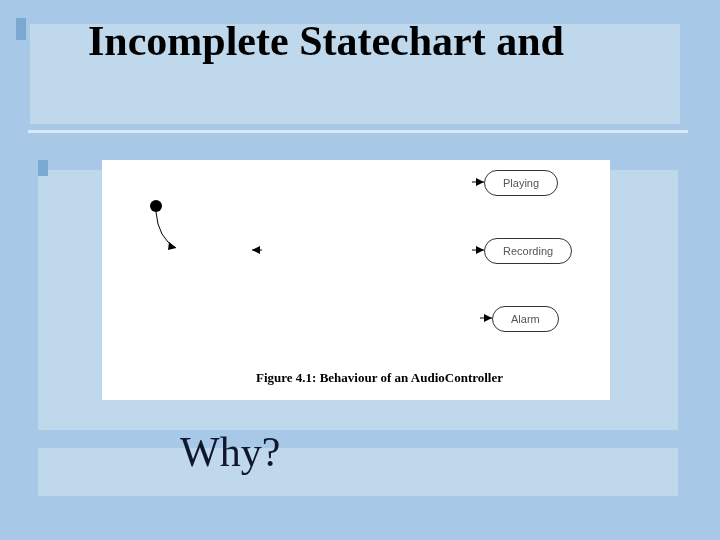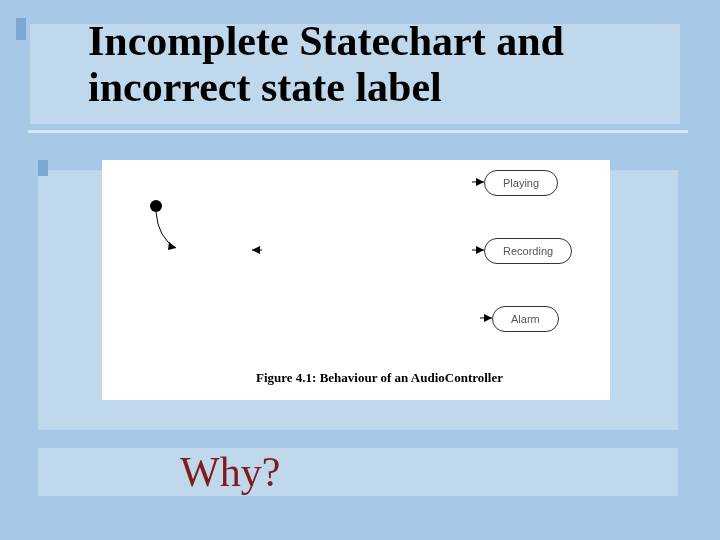--- a/index.html
+++ b/index.html
@@ -95,23 +95,23 @@
     position: absolute;
     font-family: "Times New Roman", serif;
     font-size: 13px;
     color: #000;
     font-weight: bold;
     margin-left: 44px;
   }
   .why-text {
     position: absolute;
     left: 180px;
-    top: 448px;
+    top: 428px;
     font-size: 42px;
-    color: #7f1d1d;
+    color: #0f172a;
   }
   .why-shadow {
     position: absolute;
     left: 38px;
     top: 448px;
     width: 640px;
     height: 48px;
     background: #c0d8ec;
     z-index: -1;
   }
@@ -120,21 +120,20 @@
     left: 0; top: 0;
   }
 </style>
 </head>
 <body>
 
 <div class="sidebar-accent"></div>
 <div class="title-shadow"></div>
 <div class="title-block">
   <div class="title-text">Incomplete Statechart and</div>
-  <div class="title-text">incorrect state label</div>
 </div>
 <div class="title-underline"></div>
 
 <div class="sidebar-accent2"></div>
 <div class="panel-shadow"></div>
 
 <div class="diagram-panel">
 
   <div class="initial-dot" style="left:48px; top:40px;"></div>
 

